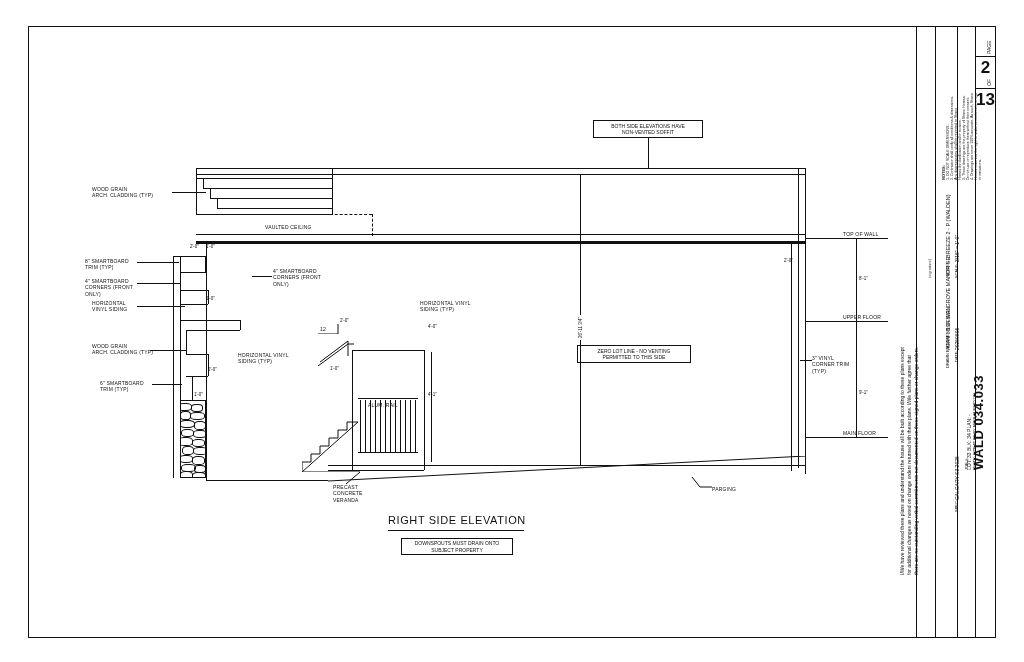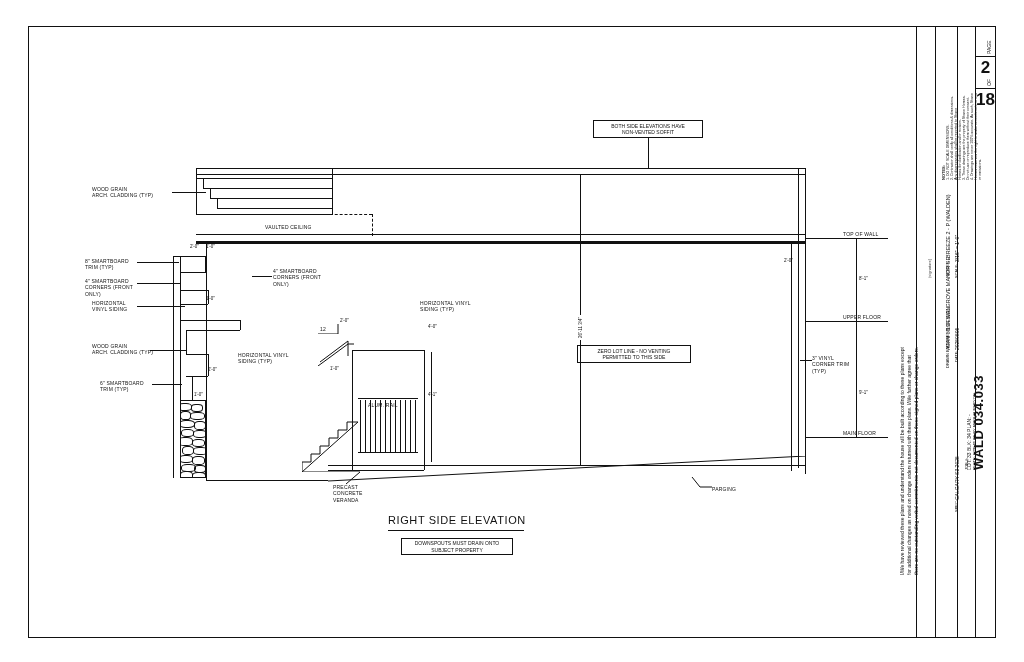--- a/index.html
+++ b/index.html
@@ -31,21 +31,21 @@
   <div class="ln" style="left:935px;top:26px;width:1px;height:612px;"></div>
   <div class="ln" style="left:957px;top:26px;width:1px;height:612px;"></div>
   <div class="ln" style="left:975px;top:26px;width:1px;height:612px;"></div>
 
   <div class="ln" style="left:975px;top:56px;width:21px;height:1px;"></div>
   <div class="ln" style="left:975px;top:88px;width:21px;height:1px;"></div>
 
   <div class="sidebar-rot" style="left:986px;top:54px;font-size:5px;">PAGE</div>
   <div style="position:absolute;left:975px;top:58px;width:21px;text-align:center;font-size:17px;font-weight:bold;">2</div>
   <div class="sidebar-rot" style="left:986px;top:86px;font-size:5px;">OF</div>
-  <div style="position:absolute;left:975px;top:90px;width:21px;text-align:center;font-size:17px;font-weight:bold;">18</div>
+  <div style="position:absolute;left:975px;top:90px;width:21px;text-align:center;font-size:17px;font-weight:bold;">13</div>
 
   <div class="sidebar-rot" style="left:971px;top:470px;font-size:13px;font-weight:bold;letter-spacing:.5px;">WALD 034.033</div>
 
   <div class="sidebar-rot tiny" style="left:964px;top:470px;font-size:4px;">JOB #:</div>
   <div class="sidebar-rot" style="left:966px;top:470px;font-size:5px;">LOT: 33   BLK: 34   PLAN: -</div>
   <div class="sidebar-rot" style="left:972px;top:470px;font-size:4px;">*NOTE: SITE PLAN BY AREA SURVEYOR</div>
   <div class="sidebar-rot" style="left:954px;top:500px;font-size:5px;">CALGARY S3 2025</div>
   <div class="sidebar-rot tiny" style="left:954px;top:512px;font-size:4px;">SPEC:</div>
   <div class="sidebar-rot" style="left:954px;top:350px;font-size:5px;">20250505</div>
   <div class="sidebar-rot tiny" style="left:954px;top:362px;font-size:4px;">DATE:</div>

